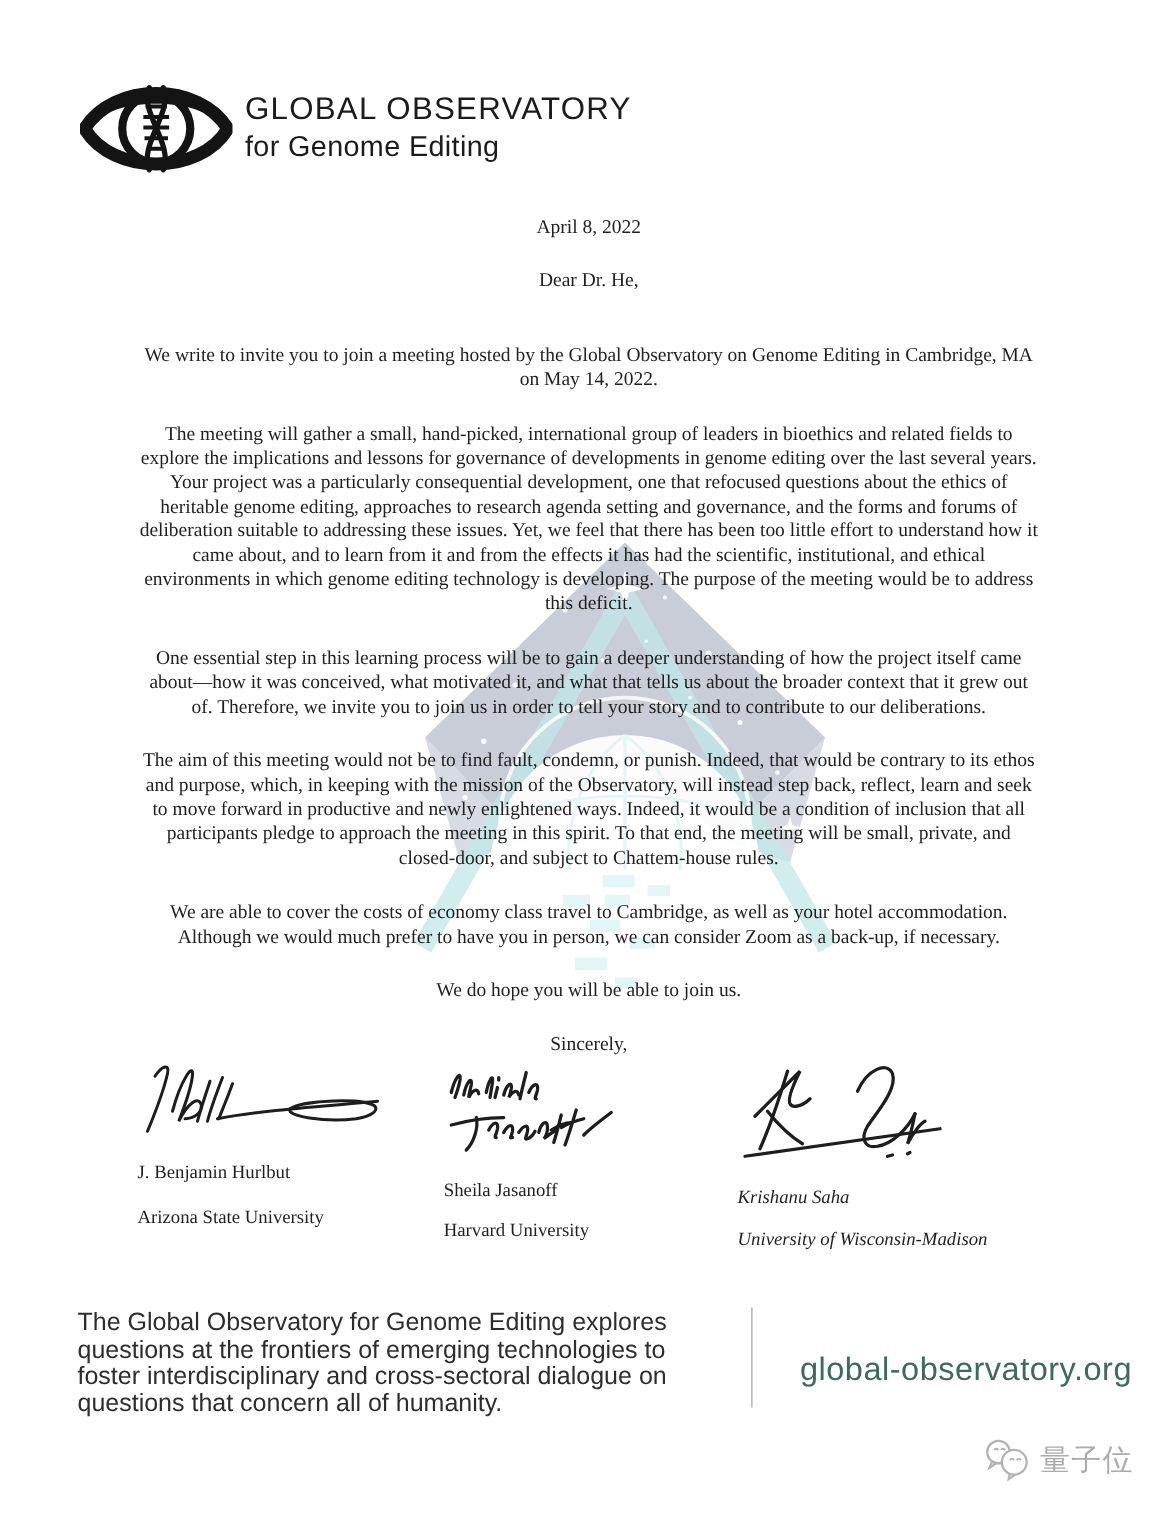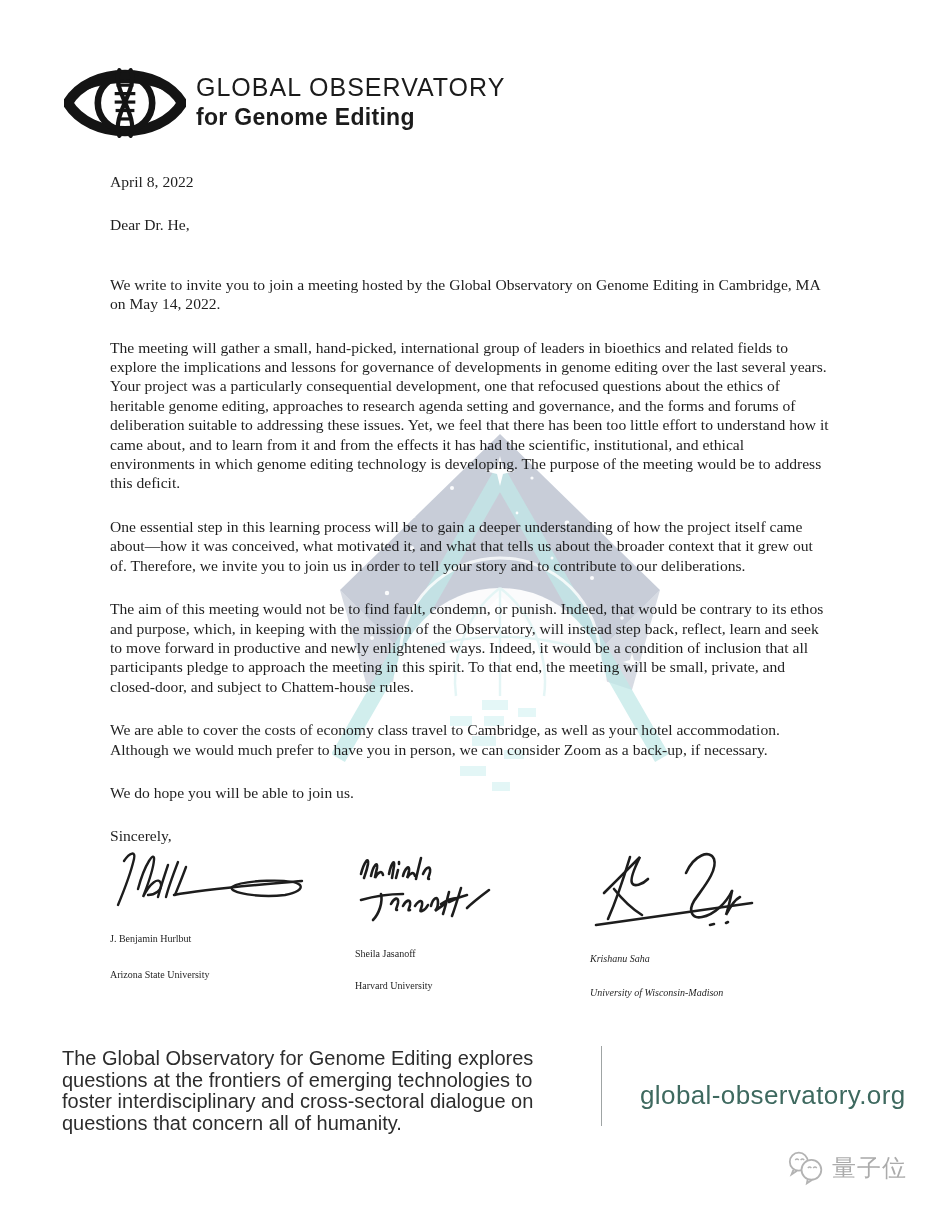--- a/index.html
+++ b/index.html
@@ -8,33 +8,33 @@
     width:936px;height:1210px;
     background:#ffffff;
     overflow:hidden;
     font-family:"Liberation Serif", serif;
     color:#222222;
   }
   
   .logo-mark{position:absolute;left:64px;top:57px;width:122px;height:92px;}
   .wordmark{position:absolute;left:196px;top:72px;font-family:"Liberation Sans",sans-serif;color:#1b1b1b;}
   .wordmark .org-name{font-size:25px;letter-spacing:1px;font-weight:400;line-height:30px;}
-  .wordmark .org-sub{font-size:23px;font-weight:700;line-height:30px;letter-spacing:0.3px;}
+  .wordmark .org-sub{font-size:23px;font-weight:400;line-height:30px;letter-spacing:0.3px;}
   
   .center-watermark{position:absolute;left:332px;top:428px;width:336px;height:372px;z-index:1;opacity:0.55;}
   
   .letter{position:absolute;left:110px;top:172px;width:722px;z-index:2;font-size:15.6px;line-height:19.4px;color:#1f1f1f;}
-  .letter p{margin:0 0 24px 0;}
+  .letter p{margin:0 0 24px 0;text-align:center;}
   .letter .date{margin-bottom:24px;}
   .letter .salutation{margin-bottom:40px;}
   .closing{margin-top:35px;margin-left:7px;}
   
   .sig-col{position:absolute;z-index:2;}
   .sig-col svg{display:block;}
-  .sig-name{font-size:10px;line-height:19.5px;color:#1f1f1f;}
+  .sig-name{font-size:15px;line-height:19.5px;color:#1f1f1f;}
   .col1{left:110px;top:845px;width:240px;}
   .col2{left:355px;top:848px;width:235px;}
   .col3{left:590px;top:845px;width:310px;}
   .col1 .sig-name{margin-top:16px;}
   .col2 .sig-name{margin-top:12px;}
   .col3 .sig-name{margin-top:14px;font-style:italic;}
   
   .footer-mission{
     position:absolute;left:62px;top:1048px;width:478px;z-index:2;
     font-family:"Liberation Sans",sans-serif;

